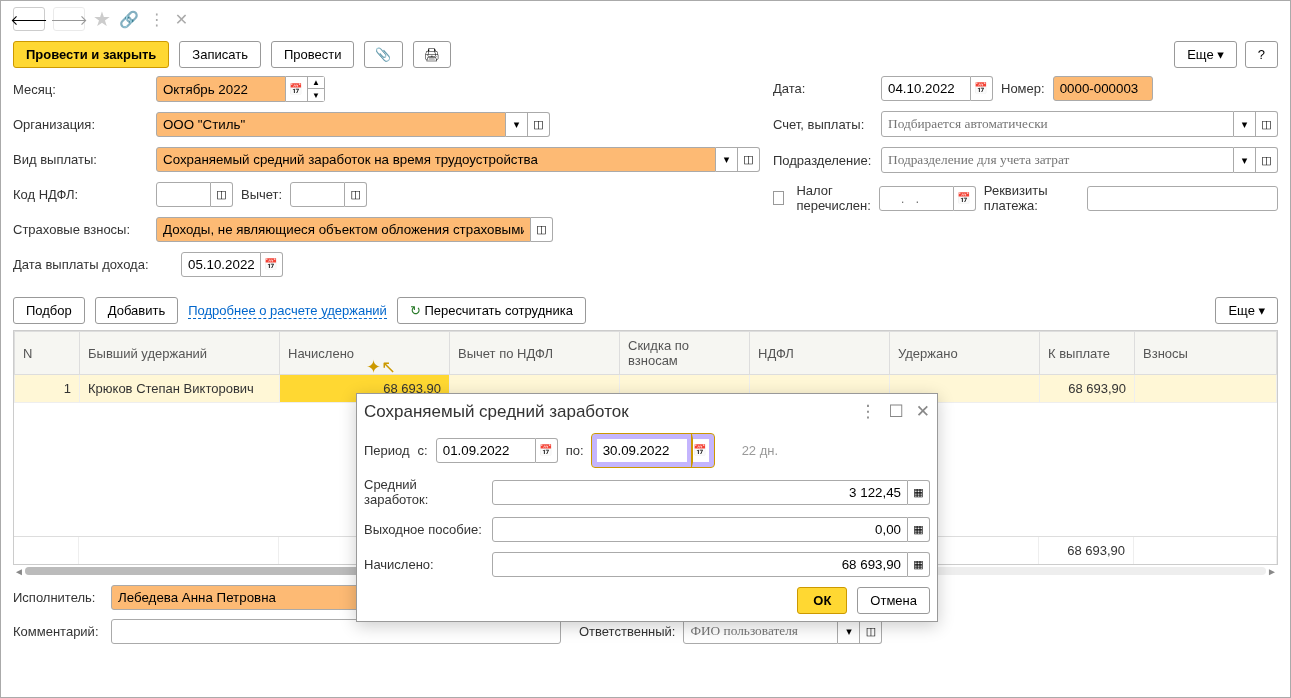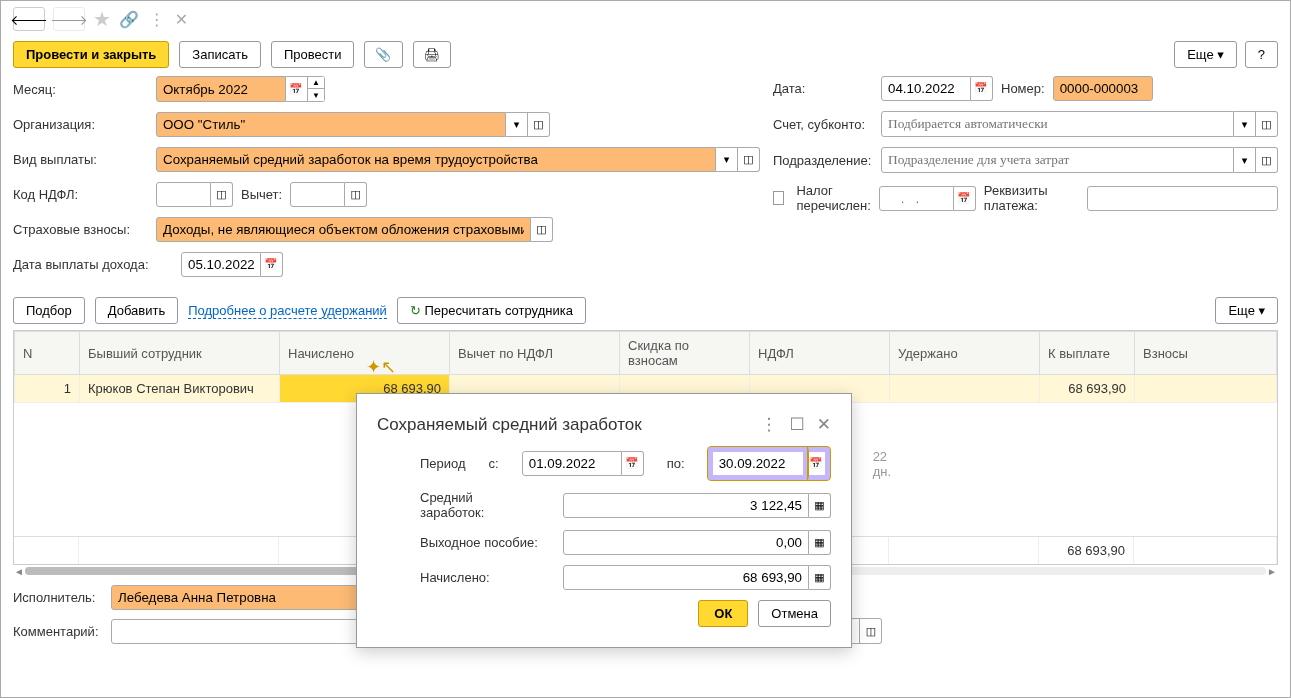--- a/index.html
+++ b/index.html
@@ -56,24 +56,24 @@
 .sum-cell { padding: 6px 8px; border-right: 1px solid #eee; text-align: right; }
 
 .scroll-h { margin: 0 12px; height: 12px; display: flex; align-items: center; }
 .scroll-track { flex: 1; background: #eee; height: 8px; border-radius: 4px; position: relative; }
 .scroll-thumb { position: absolute; left: 0; width: 400px; height: 8px; background: #bbb; border-radius: 4px; }
 .scroll-arrow { width: 12px; text-align: center; color: #888; font-size: 10px; }
 
 .footer { padding: 8px 12px; }
 .footer .form-row { margin-bottom: 8px; }
 
-.popup { position: absolute; left: 355px; top: 392px; width: 496px; background: #fff; border: 1px solid #999; box-shadow: 0 4px 16px rgba(0,0,0,0.2); padding: 20px; z-index: 10; }
+.popup { position: absolute; left: 355px; top: 392px; width: 582px; background: #fff; border: 1px solid #999; box-shadow: 0 4px 16px rgba(0,0,0,0.2); padding: 7px; z-index: 10; }
 .popup-title { font-size: 17px; margin-bottom: 12px; display: flex; align-items: center; }
 .popup-title-right { margin-left: auto; display: flex; gap: 12px; color: #888; }
-.popup-row { display: flex; align-items: center; margin-bottom: 10px; gap: 23px; margin-left: 43px; }
+.popup-row { display: flex; align-items: center; margin-bottom: 10px; gap: 8px; }
 .popup-label { width: 120px; }
 .popup-input-num { text-align: right; }
 .popup-buttons { display: flex; justify-content: flex-end; gap: 10px; margin-top: 10px; }
 .input-focus { border: 5px solid #c4b5fd; outline: 1px solid #cc9900; }
 .muted { color: #999; }
 .cursor-sparkle { position: absolute; left: 365px; top: 355px; z-index: 5; font-size: 18px; color: #cc9900; pointer-events: none; }
 </style>
 </head>
 <body>
 
@@ -167,21 +167,21 @@
         <div class="form-row">
           <span class="label">Дата:</span>
           <div class="input-group">
             <input class="input" style="width: 90px;" value="04.10.2022">
             <button class="input-btn">📅</button>
           </div>
           <span>Номер:</span>
           <input class="input" style="width: 100px; border-radius: 3px;" readonly="" value="0000-000003">
         </div>
         <div class="form-row">
-          <span class="label">Счет, субконто:</span>
+          <span class="label">Счет, выплаты:</span>
           <div class="input-group" style="flex:1">
             <input class="input placeholder" style="flex: 1 1 0%;" placeholder="Подбирается автоматически">
             <button class="input-btn">▾</button>
             <button class="input-btn">◫</button>
           </div>
         </div>
         <div class="form-row">
           <span class="label">Подразделение:</span>
           <div class="input-group" style="flex:1">
             <input class="input placeholder" style="flex: 1 1 0%;" placeholder="Подразделение для учета затрат">
@@ -212,21 +212,21 @@
       <span>Пересчитать сотрудника</span>
     </button>
     <button class="btn" style="margin-left:auto"><span>Еще</span> ▾</button>
   </div>
 
   <div class="table-wrap">
     <table class="table">
       <thead>
         <tr>
           <th style="width:65px">N</th>
-          <th style="width:200px">Бывший сотрудник</th>
+          <th style="width:200px">Бывший удержаний</th>
           <th style="width:170px">Начислено</th>
           <th style="width:170px">Вычет по НДФЛ</th>
           <th style="width:130px">Скидка по взносам</th>
           <th style="width:140px">НДФЛ</th>
           <th style="width:150px">Удержано</th>
           <th style="width:95px">К выплате</th>
           <th>Взносы</th>
         </tr>
       </thead>
       <tbody>

